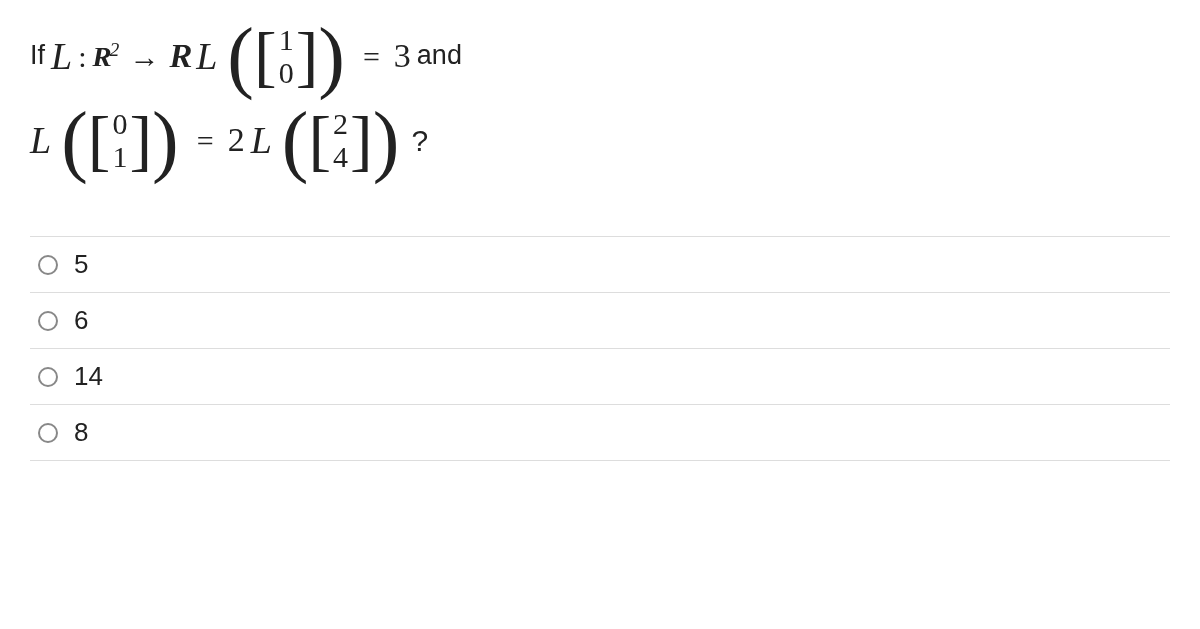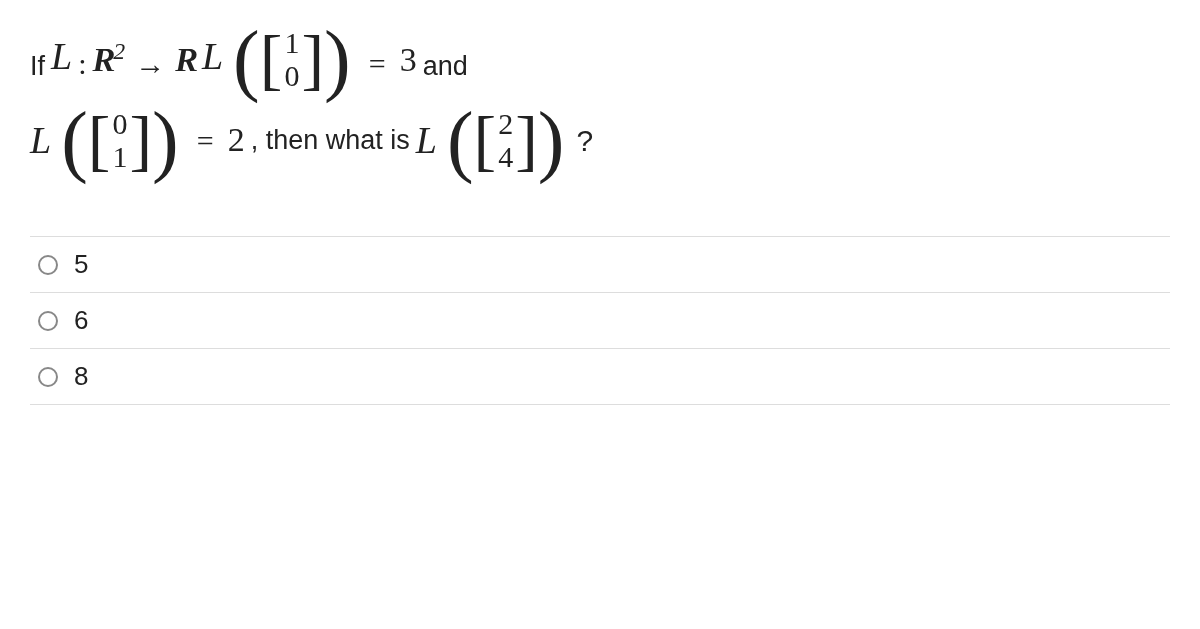--- a/index.html
+++ b/index.html
@@ -103,21 +103,21 @@
       width: 20px;
       height: 20px;
       border: 2px solid #888;
       border-radius: 50%;
       margin-right: 16px;
       flex-shrink: 0;
       background: #fff;
     }
     .line1-wrapper {
       display: flex;
-      align-items: flex-end;
+      align-items: center;
       flex-wrap: wrap;
       gap: 6px;
       margin-bottom: 12px;
     }
     .line2-wrapper {
       display: flex;
       align-items: center;
       flex-wrap: wrap;
       gap: 6px;
     }
@@ -135,21 +135,21 @@
     }
   </style>
 </head>
 <body>
 
 <div class="question">
   <div class="line1-wrapper">
     <span class="text-normal">If</span>
     <span class="bigL math">L</span>
     <span class="math" style="font-style:normal;font-size:30px;">:</span>
-    <span class="math" style="font-size:34px;"><span class="bb" data-letter="R">R</span><span class="sup">2</span></span>
+    <span class="math" style="font-size:28px;"><span class="bb" data-letter="R">R</span><span class="sup">2</span></span>
     <span class="arrow" style="font-size:30px;">→</span>
     <span class="math" style="font-size:34px;"><span class="bb" data-letter="R">R</span></span>
     <span class="bigL math">L</span>
     <span class="paren-wrap">
       <span class="paren">(</span>
       <span class="bracket-wrap">
         <span class="bracket">[</span>
         <span class="vec">
           <span>1</span>
           <span>0</span>
@@ -172,21 +172,20 @@
         <span class="vec">
           <span>0</span>
           <span>1</span>
         </span>
         <span class="bracket">]</span>
       </span>
       <span class="paren">)</span>
     </span>
     <span class="eq">=</span>
     <span class="result">2</span>
-    <span class="text-normal">, then what is </span>
     <span class="bigL math">L</span>
     <span class="paren-wrap">
       <span class="paren">(</span>
       <span class="bracket-wrap">
         <span class="bracket">[</span>
         <span class="vec">
           <span>2</span>
           <span>4</span>
         </span>
         <span class="bracket">]</span>
@@ -201,15 +200,19 @@
   <div class="option">
     <span class="radio"></span>
     <span>5</span>
   </div>
   <div class="option">
     <span class="radio"></span>
     <span>6</span>
   </div>
   <div class="option">
     <span class="radio"></span>
+    <span>14</span>
+  </div>
+  <div class="option">
+    <span class="radio"></span>
     <span>8</span>
   </div>
 </div>
 
 </body></html>

